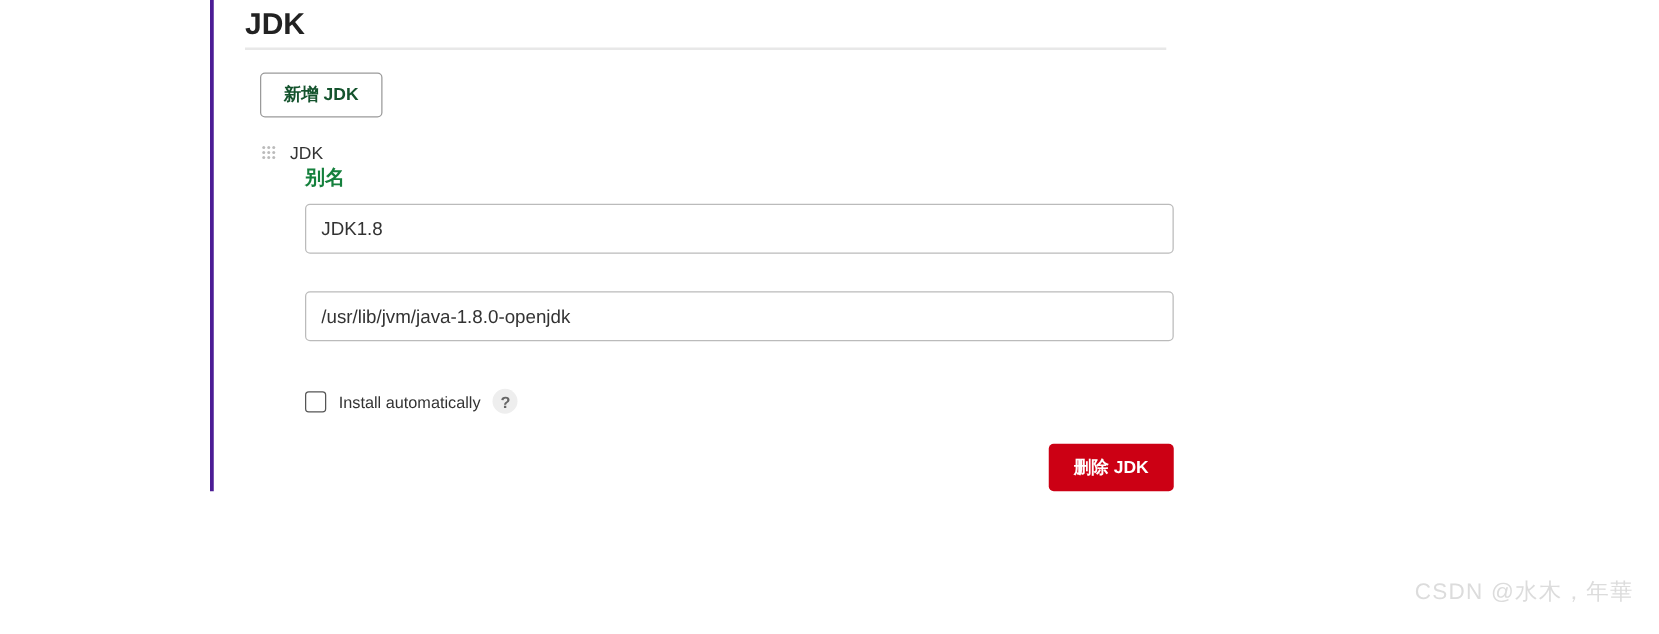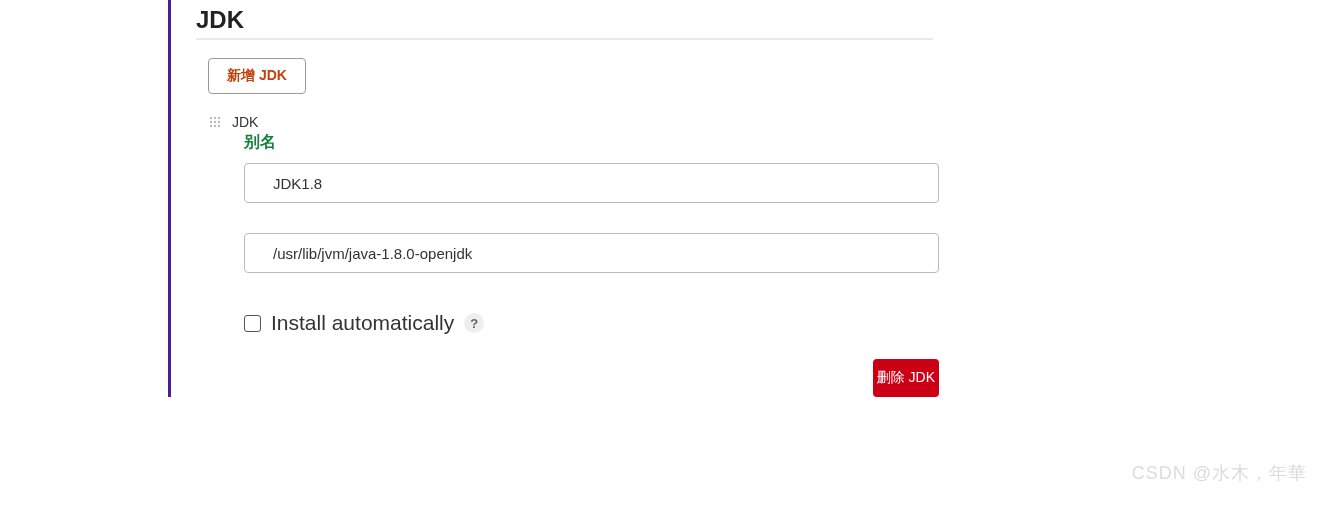--- a/index.html
+++ b/index.html
@@ -33,21 +33,21 @@
       color: #222;
       margin-bottom: 14px;
     }
     .add-btn {
       background: #fff;
       border: 1px solid #9a9a9a;
       border-radius: 4px;
       padding: 8px 18px;
       font-size: 14px;
       font-weight: 600;
-      color: #c2410c;
+      color: #14532d;
       cursor: pointer;
       margin-left: 12px;
     }
     .jdk-block {
       margin-top: 20px;
       margin-left: 12px;
     }
     .drag-row {
       display: flex;
       align-items: center;
@@ -69,21 +69,21 @@
     .field-label {
       font-size: 16px;
       font-weight: 700;
       color: #15803d;
       margin-top: 2px;
       margin-bottom: 10px;
     }
     .text-input {
       width: 695px;
       height: 40px;
-      padding: 8px 28px;
+      padding: 8px 12px;
       border: 1px solid #bbb;
       border-radius: 4px;
       font-size: 15px;
       color: #333;
       background: #fff;
     }
     .field-spacer { height: 30px; }
     .checkbox-row {
       margin-top: 38px;
       margin-left: 36px;
@@ -93,21 +93,21 @@
     }
     .checkbox {
       width: 17px; height: 17px;
       border: 1.5px solid #555;
       border-radius: 3px;
       background: #fff;
       cursor: pointer;
       appearance: none;
     }
     .cb-label {
-      font-size: 21px;
+      font-size: 13px;
       color: #333;
     }
     .help-icon {
       width: 20px; height: 20px;
       border-radius: 50%;
       background: #eee;
       color: #666;
       font-size: 13px;
       display: inline-flex;
       align-items: center;
@@ -119,23 +119,23 @@
       margin-top: 24px;
       display: flex;
       justify-content: flex-end;
       width: 731px;
     }
     .delete-btn {
       background: #cc0014;
       color: #fff;
       border: none;
       border-radius: 4px;
-      padding: 10px 4px;
+      padding: 10px 20px;
       font-size: 14px;
-      font-weight: 400;
+      font-weight: 700;
       cursor: pointer;
     }
     .watermark {
       position: absolute;
       right: 20px;
       bottom: 22px;
       color: #dcdcdc;
       font-size: 18px;
       letter-spacing: 1px;
       pointer-events: none;

